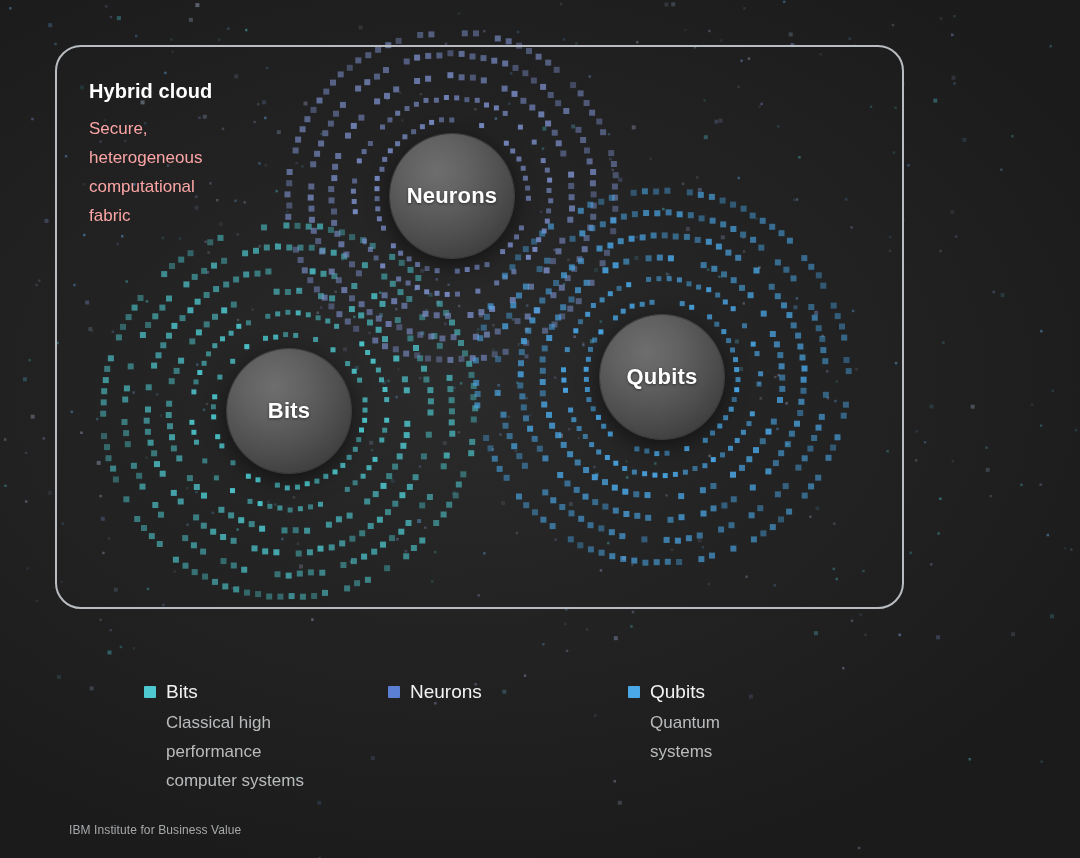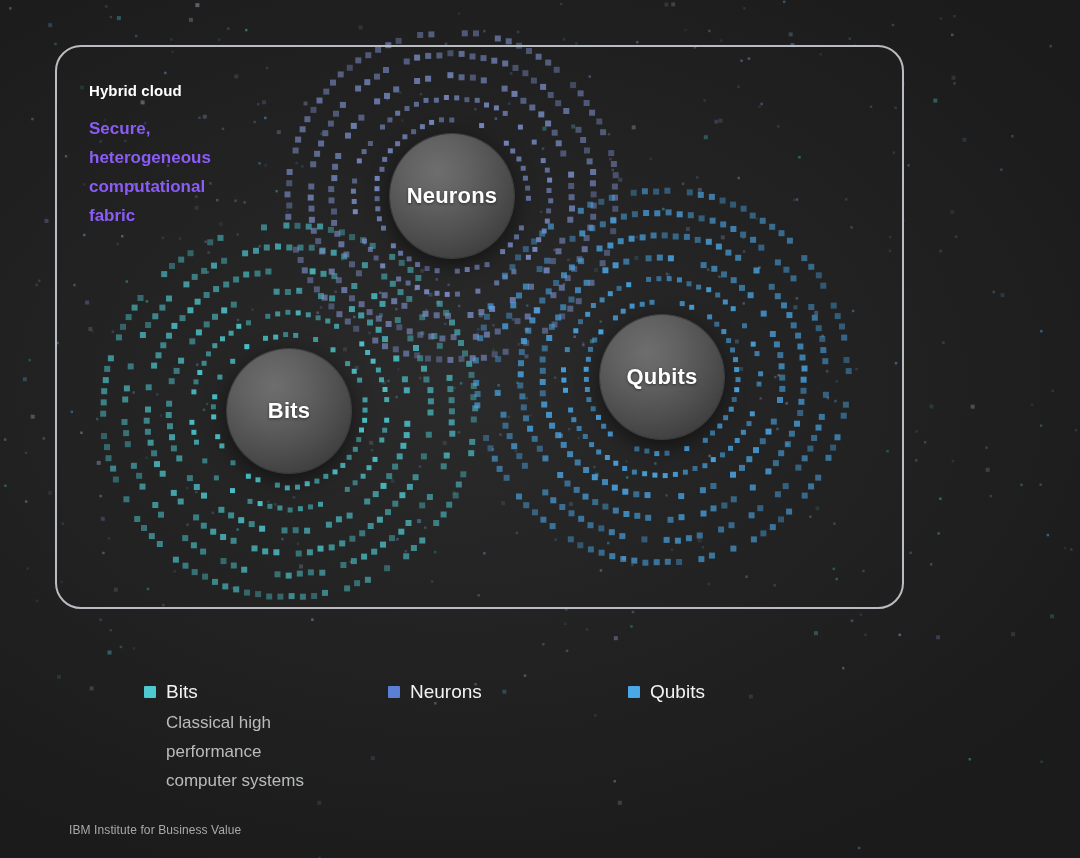--- a/index.html
+++ b/index.html
@@ -50,32 +50,32 @@
   
   #panel-heading {
     position: absolute;
     left: 89px;
     top: 78px;
     z-index: 7;
     width: 250px;
   }
 
   #panel-title {
-    font-size: 15px;
+    font-size: 20px;
     font-weight: bold;
     color: #ffffff;
     letter-spacing: 0.1px;
     line-height: 26px;
   }
 
   #panel-subtitle {
     margin-top: 10px;
     font-size: 17px;
-    font-weight: bold;
-    color: #8b5cf6;
+    font-weight: normal;
+    color: #fca5a5;
     line-height: 29px;
     white-space: pre-line;
   }
 
   
   .node-cluster {
     position: absolute;
     z-index: 4;
   }
 
@@ -1647,16 +1647,18 @@
       <div class="legend-head">
         <span class="legend-swatch" style="background: rgb(91, 127, 212);"></span>
         <span class="legend-title">Neurons</span>
       </div>
     </div>
     <div class="legend-item item-2">
       <div class="legend-head">
         <span class="legend-swatch" style="background: rgb(74, 168, 232);"></span>
         <span class="legend-title">Qubits</span>
       </div>
+      <div class="legend-desc">Quantum
+systems</div>
     </div>
   </div>
 
 <div id="footer-credit">IBM Institute for Business Value</div>
 
 </body></html>

